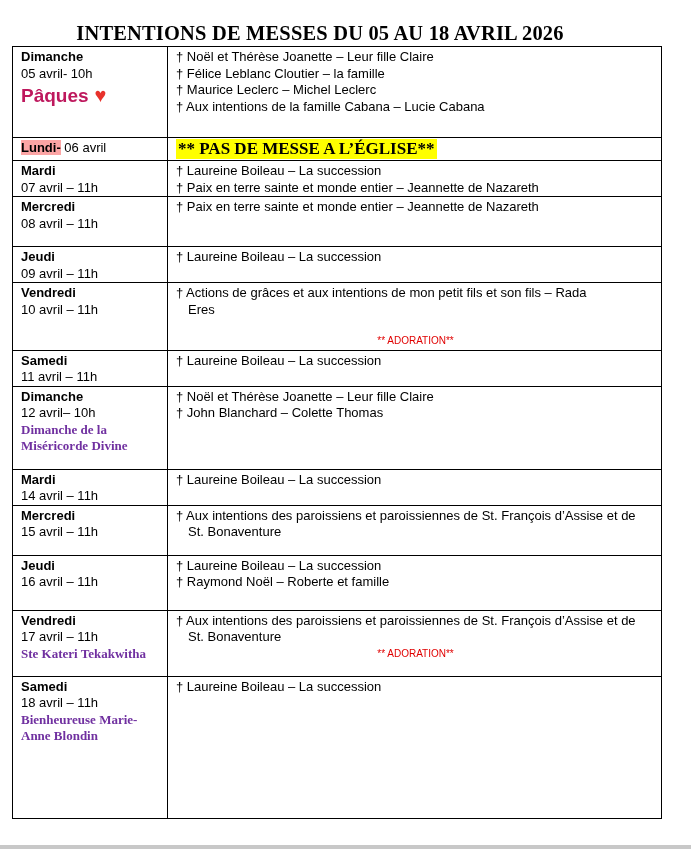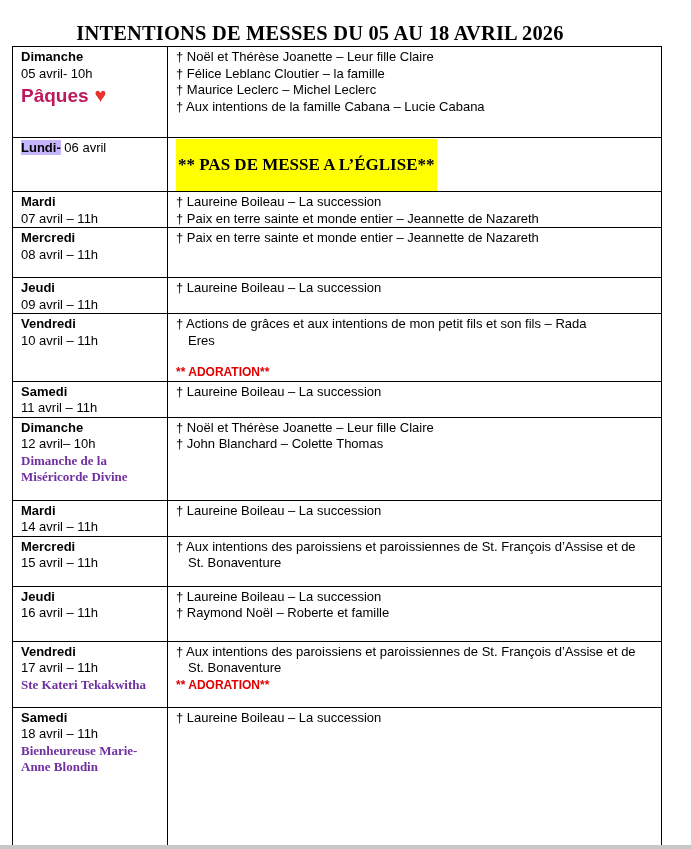--- a/index.html
+++ b/index.html
@@ -11,25 +11,25 @@
   }
   table.sched {
     position: absolute; left: 12px; top: 46px; width: 650px; border-collapse: collapse; table-layout: fixed;
   }
   table.sched td { border: 1px solid #000; vertical-align: top; padding: 2px 6px 0 8px; font-size: 13px; line-height: 16.5px; }
   td.day { width: 140px; }
   .dname { font-weight: bold; }
   .feast { color: #7030a0; font-weight: bold; font-family: Liberation Serif, serif; }
   .feast-big { color: #be185d; font-weight: bold; font-size: 19px; line-height: 28px; }
   .heart { color: #e8322c; font-size: 20px; margin-left: 6px; }
-  .hl { background: #c4b5fd; }
+  .hl { background: #fca5a5; }
   .lundi { font-weight: bold; }
-  .nomass { font-family: "Liberation Serif", serif; font-weight: bold; font-size: 17px; line-height: 20px; background: #ffff00; display: inline-block; padding: 16px 2px; }
+  .nomass { font-family: "Liberation Serif", serif; font-weight: bold; font-size: 17px; line-height: 20px; background: #ffff00; display: inline-block; padding: 0 2px; }
   .intent { padding-left: 12px; text-indent: -12px; }
-  .adoration { color: #e00000; font-weight: bold; font-size: 12px; }
+  .adoration { color: #e00000; font-weight: normal; text-align: center; font-size: 10px; }
   .footer-line { position: absolute; left: 0; top: 845px; width: 691px; height: 4px; background: #c8c8c8; }
 </style>
 </head>
 <body>
 
 <div class="title">INTENTIONS DE MESSES DU 05 AU 18 AVRIL 2026</div>
 
 <table class="sched">
 
   <tbody>

